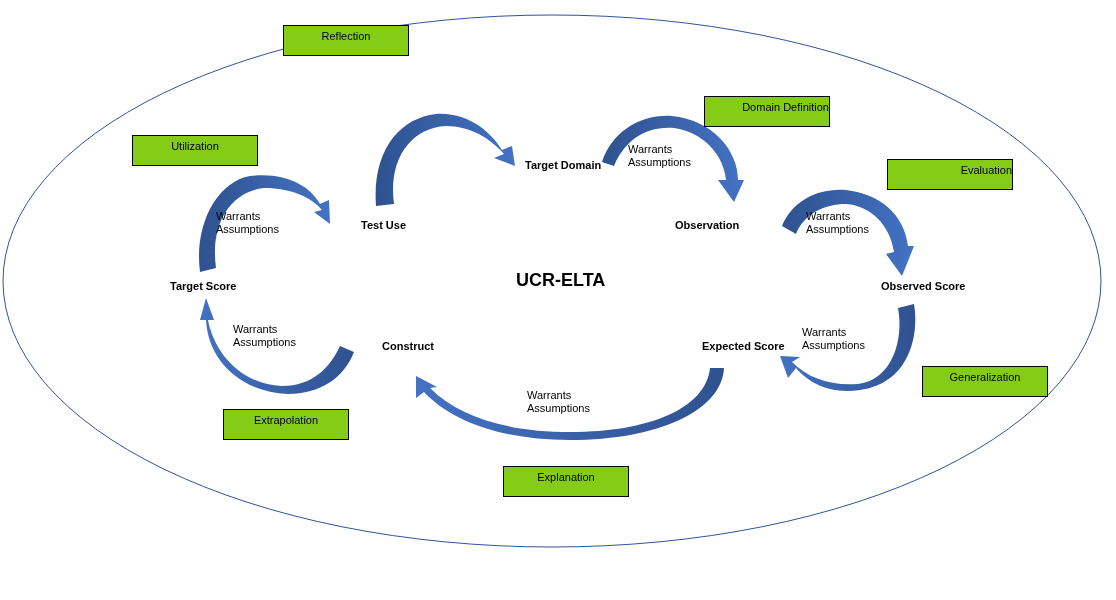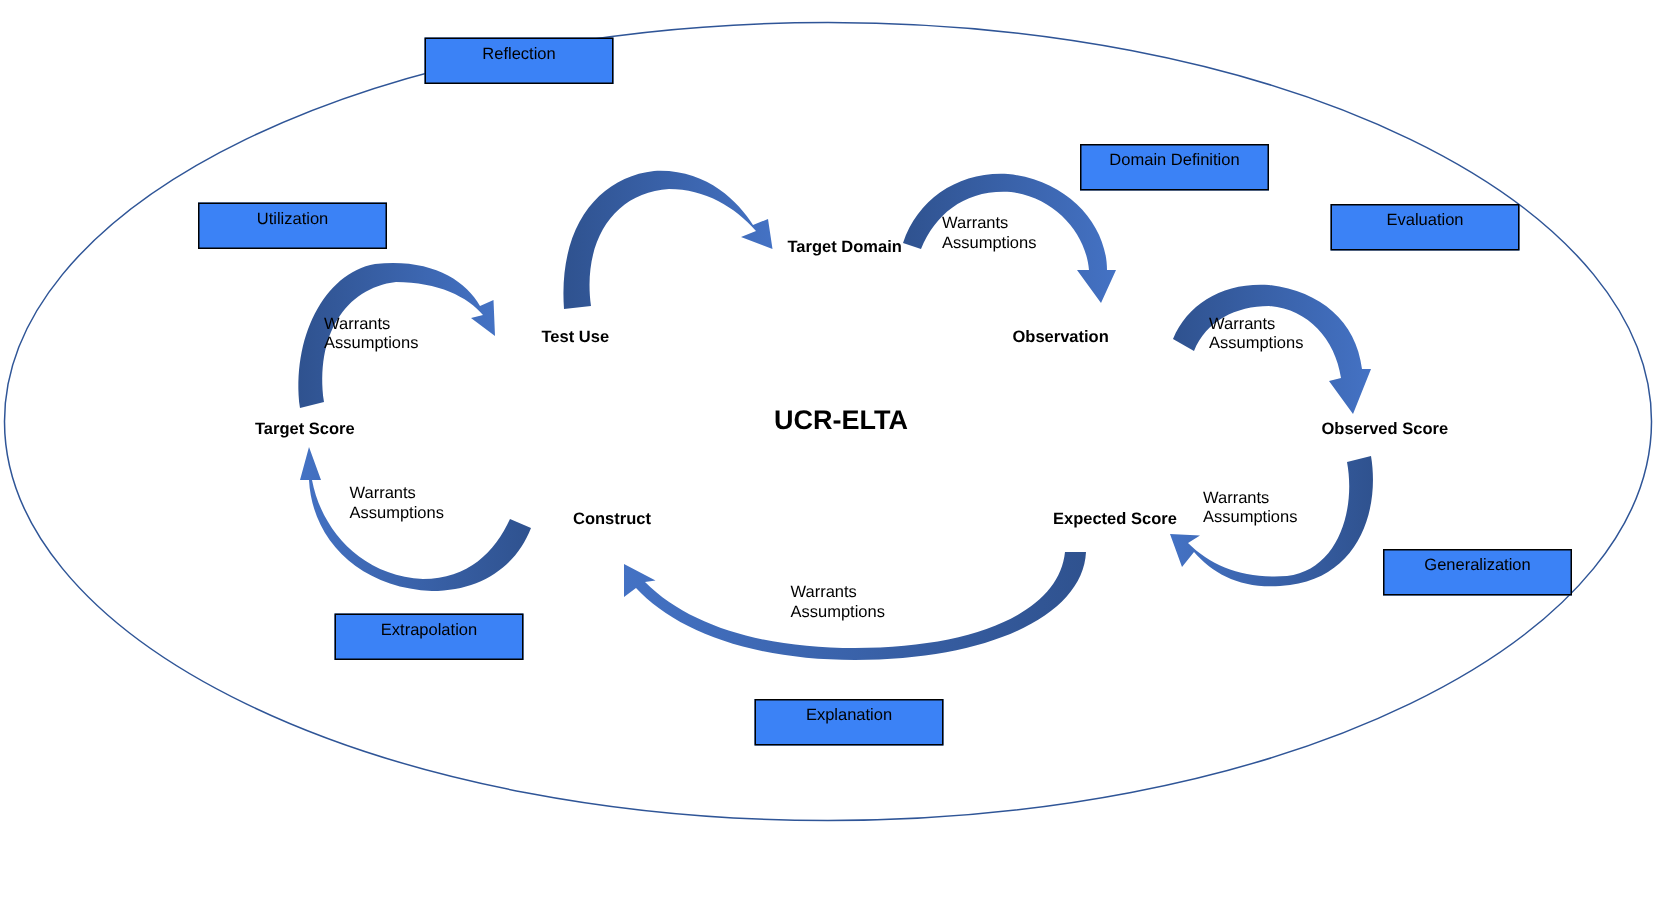--- a/index.html
+++ b/index.html
@@ -1,19 +1,19 @@
 <!DOCTYPE html>
 <html><head>
 <meta charset="utf-8">
 <style>
   html, body { margin:0; padding:0; background:#ffffff; }
   body { width:1116px; height:600px; position:relative; overflow:hidden;
          font-family:"Liberation Sans", sans-serif; }
   svg.canvas { position:absolute; left:0; top:0; }
-  .box { position:absolute; border:1px solid #000; background:#3b82f6;
+  .box { position:absolute; border:1px solid #000; background:#84cc16;
          font-size:11px; color:#000; text-align:center; box-sizing:border-box;
          padding-top:4px; height:31px; width:126px; }
   .node { position:absolute; font-size:11px; font-weight:bold; color:#000; white-space:nowrap; }
   .wa { position:absolute; font-size:11px; color:#000; text-align:left; line-height:13px; width:90px; }
   .title { position:absolute; font-size:18px; font-weight:bold; color:#000; }
 </style>
 </head>
 <body>
 
 <svg class="canvas" width="1116" height="600" viewBox="0 0 1116 600">
@@ -40,22 +40,22 @@
 
   <path fill="url(#g2)" d="M710,368 L724,368 C722,410 660,440 570,440 C500,440 450,420 424,392 L416,398 L416,376 L437,387 L430,388 C460,418 510,432 570,432 C650,432 706,408 710,368 Z"></path>
 
   <path fill="url(#g2)" d="M340,346 L354,352 C344,378 320,394 288,394 C240,392 208,360 206,320 L200,320 L206,298 L214,320 L208,320 C214,352 240,384 282,386 C312,386 330,368 340,346 Z"></path>
 
   <path fill="url(#g1)" d="M200,272 C194,226 216,182 250,176 C286,172 310,186 320,204 L329,200 L330,224 L314,212 L322,210 C312,198 292,188 264,188 C230,192 210,224 216,268 Z"></path>
 </svg>
 
 <div class="box" style="left:283px;top:25px;">Reflection</div>
 <div class="box" style="left:132px;top:135px;">Utilization</div>
-<div class="box" style="left:720px;top:96px;">Domain Definition</div>
-<div class="box" style="left:887px;top:136px;">Evaluation</div>
+<div class="box" style="left:704px;top:96px;text-align:right;">Domain Definition</div>
+<div class="box" style="left:887px;top:159px;text-align:right;">Evaluation</div>
 <div class="box" style="left:922px;top:366px;">Generalization</div>
 <div class="box" style="left:223px;top:409px;">Extrapolation</div>
 <div class="box" style="left:503px;top:466px;">Explanation</div>
 
 <div class="title" style="left:516px;top:270px;">UCR-ELTA</div>
 
 <div class="node" style="left:361px;top:219px;">Test Use</div>
 <div class="node" style="left:525px;top:159px;">Target Domain</div>
 <div class="node" style="left:675px;top:219px;text-align:center;">Observation</div>
 <div class="node" style="left:881px;top:280px;">Observed Score</div>

